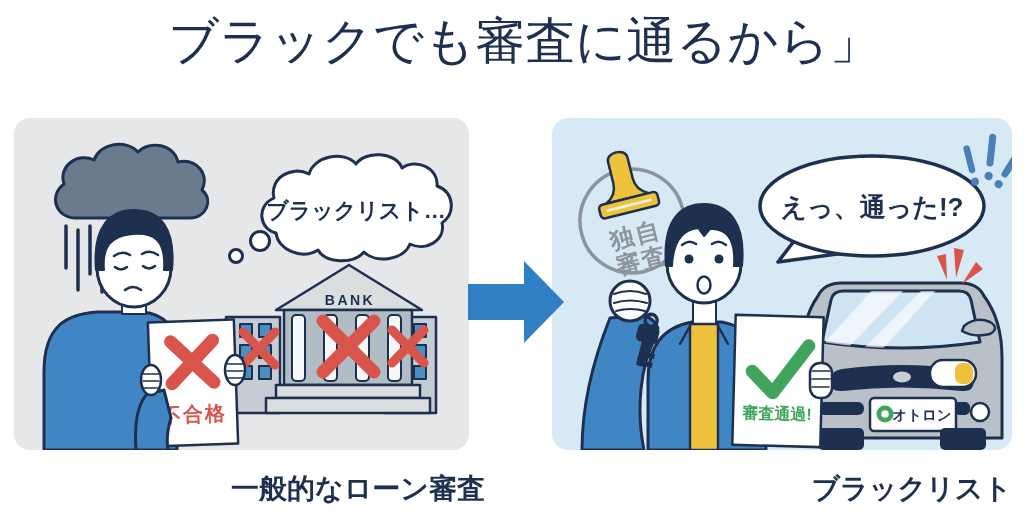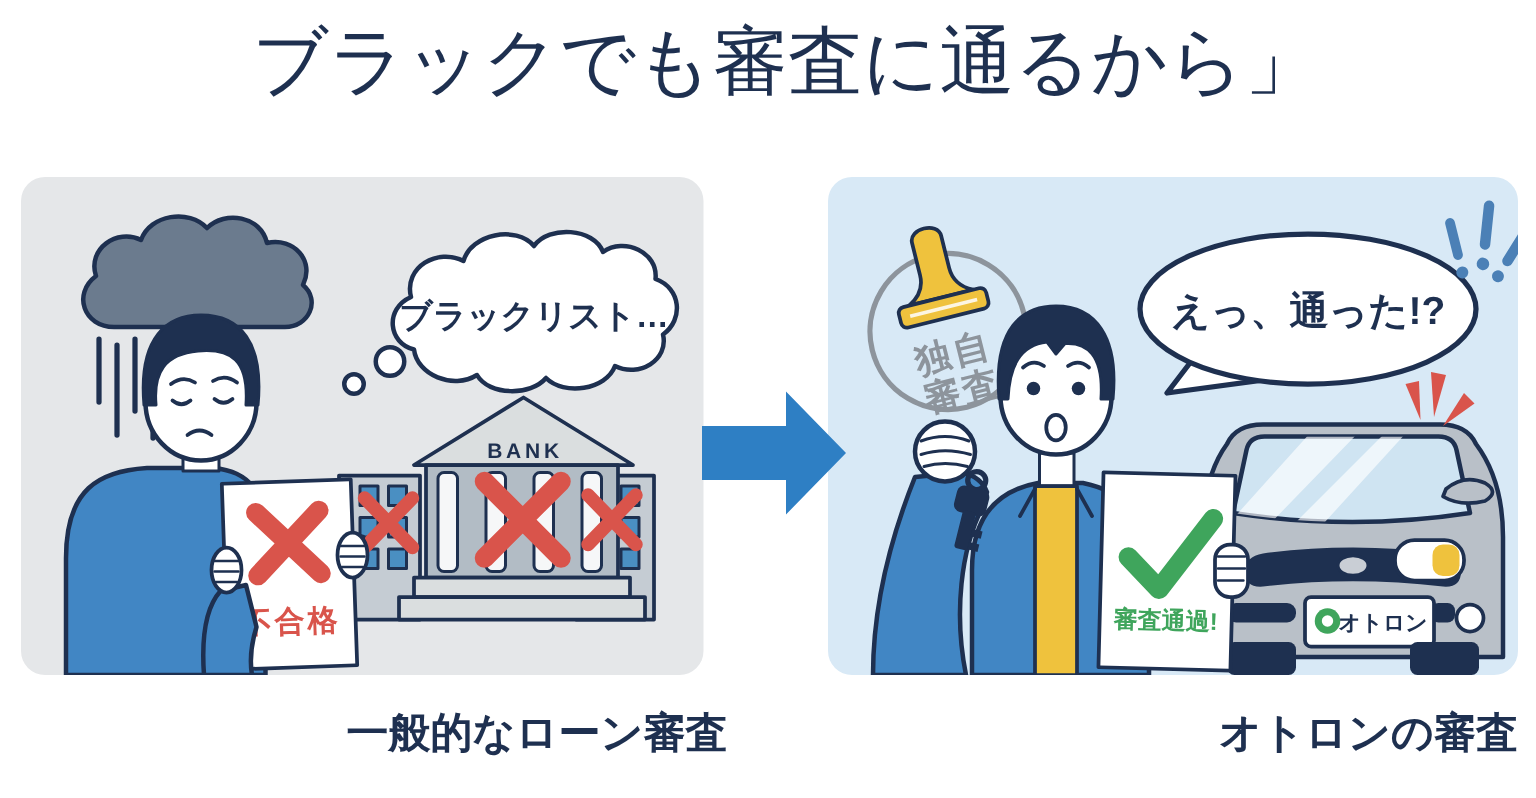--- a/index.html
+++ b/index.html
@@ -231,15 +231,15 @@
         <text class="t" style="fill:var(--green)" x="226" y="301" font-size="16" text-anchor="middle">審査通過!</text>
       </g>
       <g>
         <rect class="sn fw" stroke-width="2.5" x="258" y="245" width="22" height="35" rx="10"></rect>
         <path class="sn ln" stroke-width="1.6" d="M260 253 H278 M260 261 H278 M260 269 H277"></path>
       </g>
     </svg>
   </section>
 
   <div class="caption caption-left">一般的なローン審査</div>
-  <div class="caption caption-right">オトロンの審査</div>
+  <div class="caption caption-right">ブラックリスト</div>
 
 </div>
 
 </body></html>

